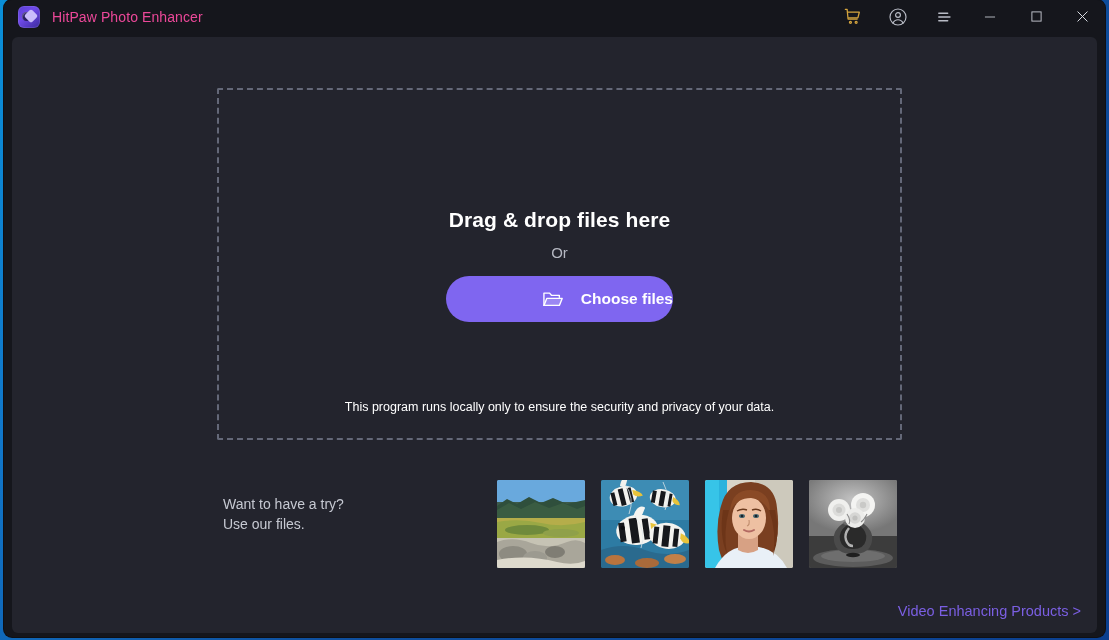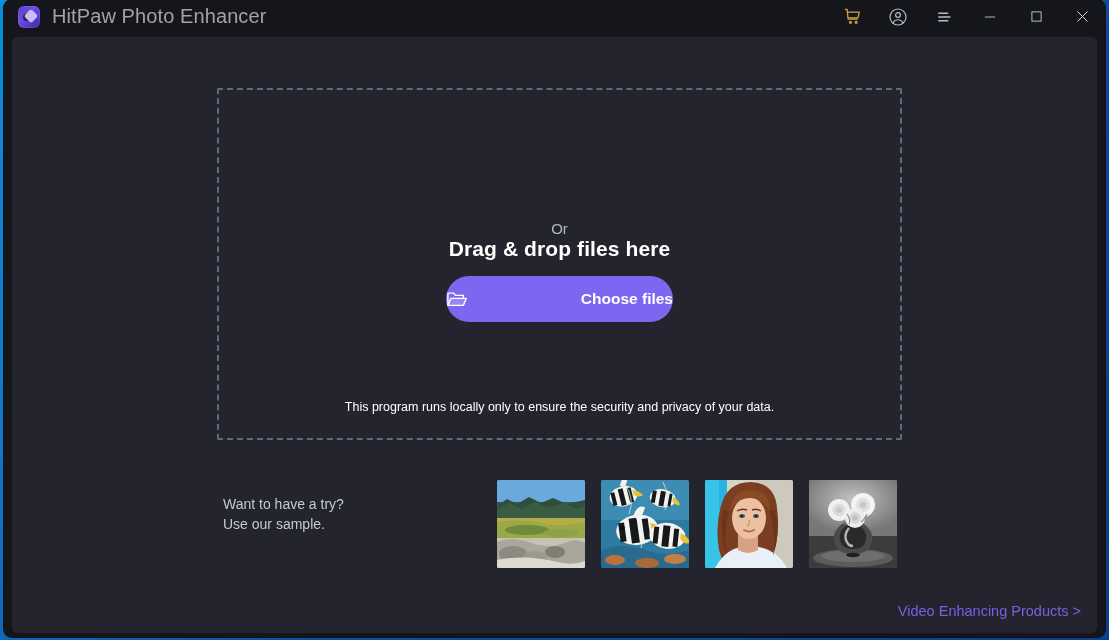--- a/index.html
+++ b/index.html
@@ -67,22 +67,22 @@
     position: absolute;
     left: 8px; top: 5px;
     width: 10px; height: 10px;
     background: #c9bdfb;
     transform: rotate(45deg);
     border-radius: 2px;
   }
 
   #app-title {
     margin-left: 12px;
-    color: #a3a3a3;
-    font-size: 20px;
+    color: #ec4899;
+    font-size: 14px;
     letter-spacing: .1px;
     white-space: nowrap;
   }
 
   #titlebar-actions {
     margin-left: auto;
     display: flex;
     align-items: center;
     height: 33px;
   }
@@ -138,21 +138,21 @@
 
   #choose-files-button {
     margin: 15px auto 0;
     width: 227px;
     height: 46px;
     background: #7f66f0;
     border: none;
     border-radius: 23px;
     display: flex;
     align-items: center;
-    justify-content: space-between;
+    justify-content: flex-end;
     gap: 18px;
     cursor: pointer;
   }
   #choose-files-label {
     color: #ffffff;
     font-size: 15.5px;
     font-weight: bold;
   }
 
   #privacy-note {
@@ -272,41 +272,41 @@
       </div>
 
     </div>
   </div>
 
   <div id="main-panel">
 
     <div id="dropzone">
       <div id="dropzone-inner">
 
+        <div id="drop-title">Drag &amp; drop files here</div>
+
         <div id="drop-or">Or</div>
-
-        <div id="drop-title">Drag &amp; drop files here</div>
 
         <button id="choose-files-button">
           <svg width="21" height="18" viewBox="0 0 24 21" fill="none" stroke="#ffffff" stroke-width="1.6" stroke-linejoin="round" stroke-linecap="round">
             <path d="M2 18V3.6h6.6l2.2 2.6H20v2.4"></path>
             <path d="M2 18l3.3-8.2h18L20 18H2z" fill="rgba(255,255,255,0.22)"></path>
           </svg>
           <span id="choose-files-label">Choose files</span>
         </button>
 
       </div>
 
       <div id="privacy-note">This program runs locally only to ensure the security and privacy of your data.</div>
     </div>
 
     <div id="sample-section">
 
       <div id="sample-prompt">Want to have a try?
-Use our sample.</div>
+Use our files.</div>
 
       <div id="sample-thumbs">
 
         <div class="thumb">
           <svg viewBox="0 0 88 88">
             <rect width="88" height="88" fill="#7fb8e0"></rect>
             <rect width="88" height="26" fill="#69a9dd"></rect>
             <rect y="22" width="88" height="10" fill="#3d5a4a"></rect>
             <path d="M0 26 L10 19 L20 24 L32 17 L44 23 L56 18 L70 24 L88 20 L88 34 L0 34Z" fill="#2f4f3c"></path>
             <path d="M0 30 L12 23 L24 29 L38 22 L52 28 L66 23 L80 29 L88 26 L88 40 L0 40Z" fill="#3a5c42"></path>

